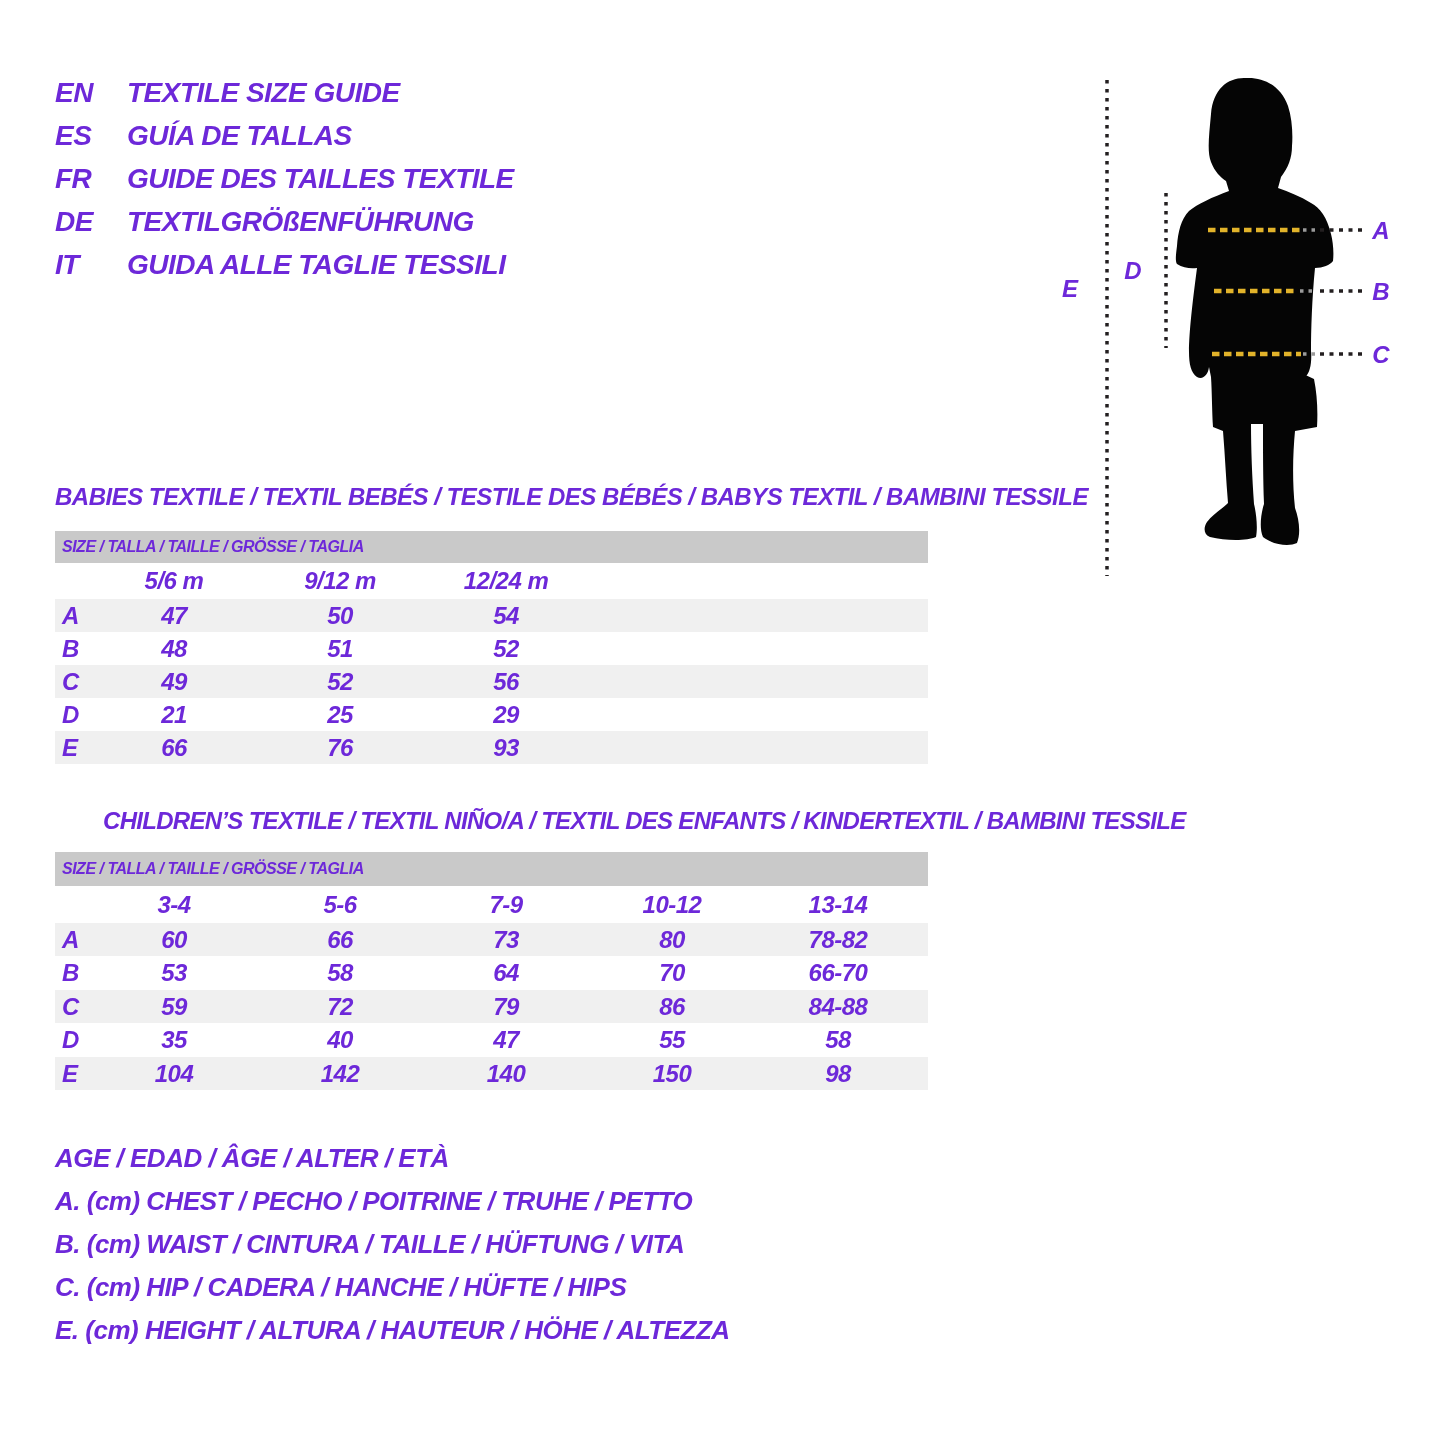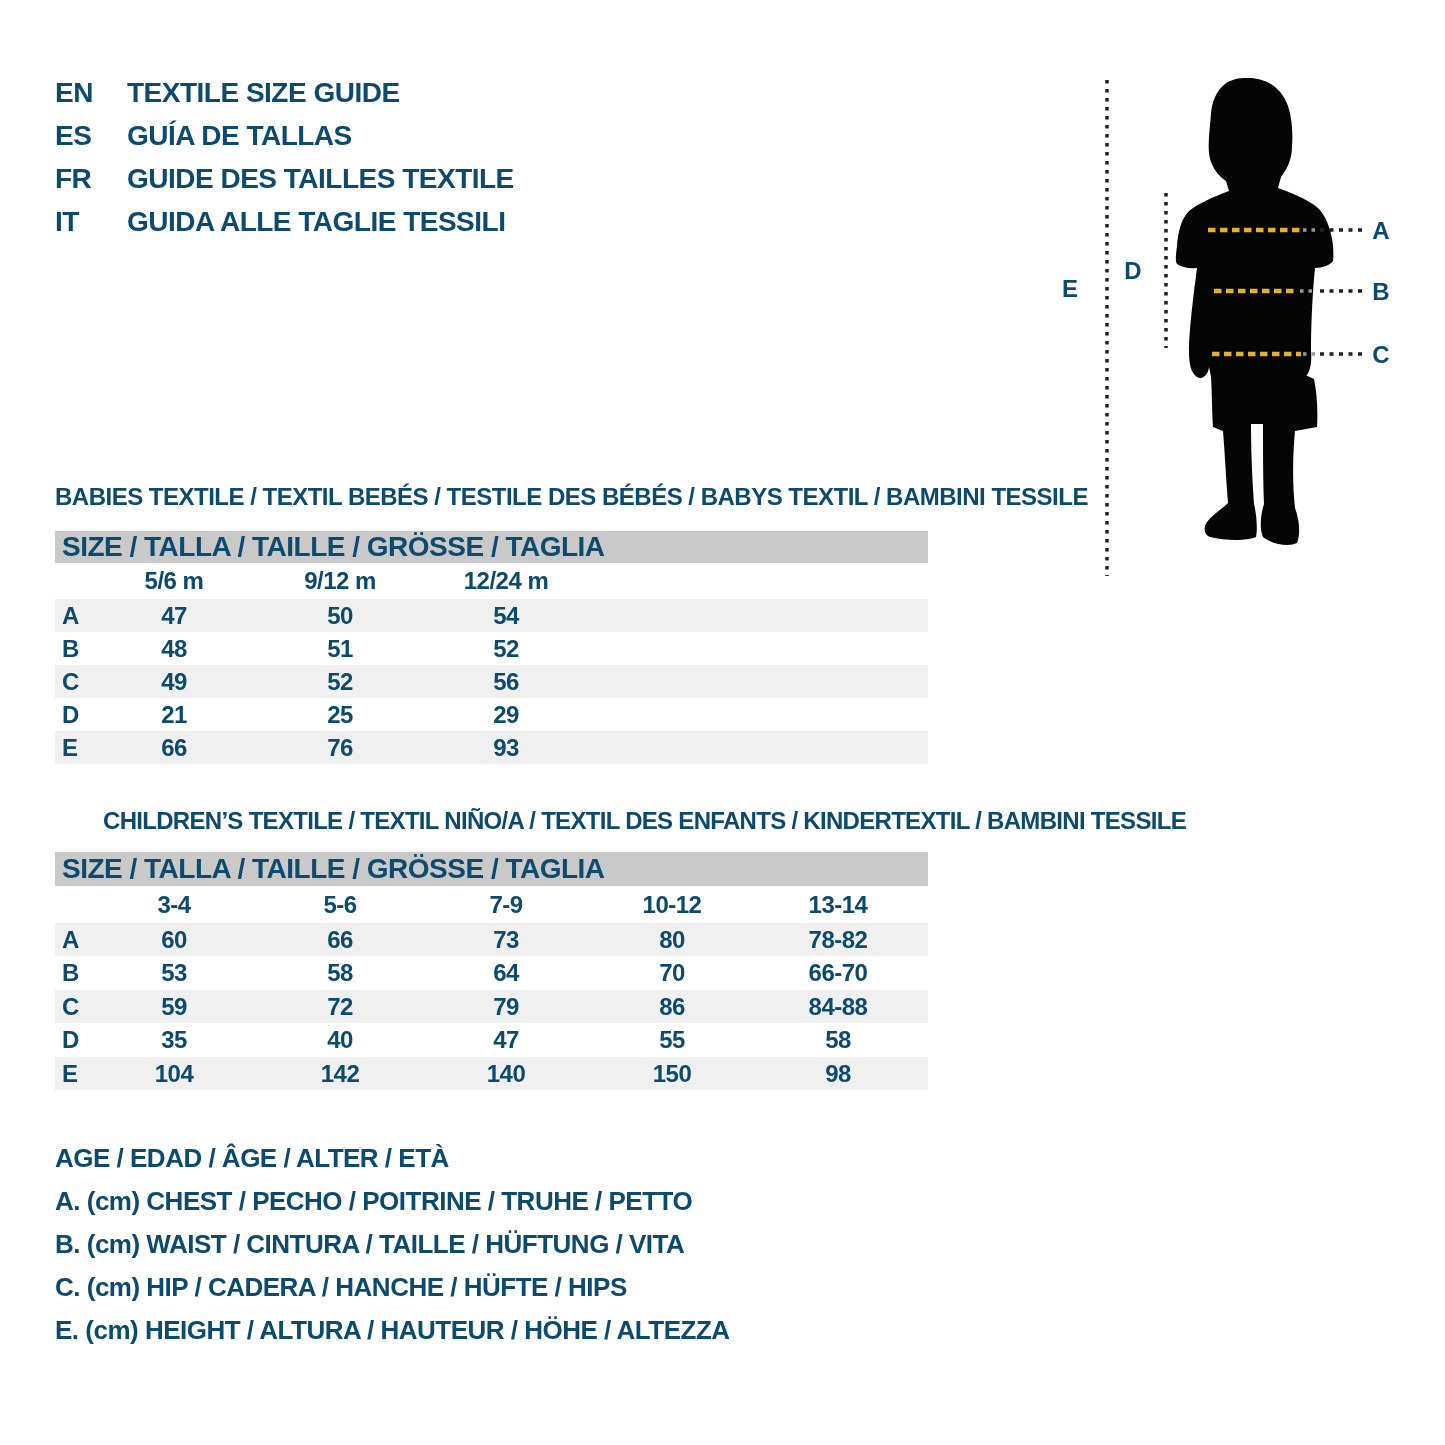--- a/index.html
+++ b/index.html
@@ -1,33 +1,33 @@
 <!DOCTYPE html>
 <html><head>
 <meta charset="utf-8">
 <style>
   html,body { margin:0; padding:0; background:#ffffff; }
   .page {
     position:relative; width:1445px; height:1445px; background:#ffffff;
-    font-family:"Liberation Sans", sans-serif; color:#0c4a6e; overflow:hidden;
+    font-family:"Liberation Sans", sans-serif; color:#6d28d9; overflow:hidden;font-style:italic;
   }
 
   
   .lang-block { position:absolute; left:55px; top:71px; }
   .lang-row { position:relative; height:43px; line-height:43px; white-space:nowrap; }
   .lang-code { display:inline-block; width:72px; font-size:28px; font-weight:700; letter-spacing:-0.5px; }
   .lang-title { display:inline-block; font-size:28px; font-weight:700; letter-spacing:-0.5px; }
 
   
   .section-title { position:absolute; left:55px; font-size:24px; font-weight:700; letter-spacing:-0.5px; white-space:nowrap; }
 
   
   .band { position:absolute; left:55px; width:873px; background:#c9c9c9; }
   .band-label { position:absolute; left:7px; top:50%; transform:translateY(-50%);
-                font-size:28px; font-weight:700; letter-spacing:-0.5px; white-space:nowrap; }
+                font-size:16px; font-weight:700; letter-spacing:-0.5px; white-space:nowrap; }
 
   
   .thead-row, .trow { position:absolute; left:55px; width:873px; height:33px; }
   .trow.stripe { background:#f0f0f0; }
   .rlabel { position:absolute; left:7px; top:50%; transform:translateY(-50%);
             font-size:24px; font-weight:700; }
   .cell, .chead {
     position:absolute; width:130px; text-align:center; top:50%; transform:translateY(-50%);
     font-size:24px; font-weight:700; letter-spacing:-0.5px; white-space:nowrap;
   }
@@ -48,20 +48,23 @@
 
   <div class="lang-block">
     <div class="lang-row">
       <span class="lang-code">EN</span><span class="lang-title">TEXTILE SIZE GUIDE</span>
     </div>
     <div class="lang-row">
       <span class="lang-code">ES</span><span class="lang-title">GUÍA DE TALLAS</span>
     </div>
     <div class="lang-row">
       <span class="lang-code">FR</span><span class="lang-title">GUIDE DES TAILLES TEXTILE</span>
+    </div>
+    <div class="lang-row">
+      <span class="lang-code">DE</span><span class="lang-title">TEXTILGRÖßENFÜHRUNG</span>
     </div>
     <div class="lang-row">
       <span class="lang-code">IT</span><span class="lang-title">GUIDA ALLE TAGLIE TESSILI</span>
     </div>
   </div>
 
   <svg class="figure-svg" viewBox="1040 55 405 545" xmlns="http://www.w3.org/2000/svg">
 
     <line x1="1107" y1="80" x2="1107" y2="576" stroke="#231f20" stroke-width="3.5" stroke-dasharray="3.5 5.5"></line>
 

